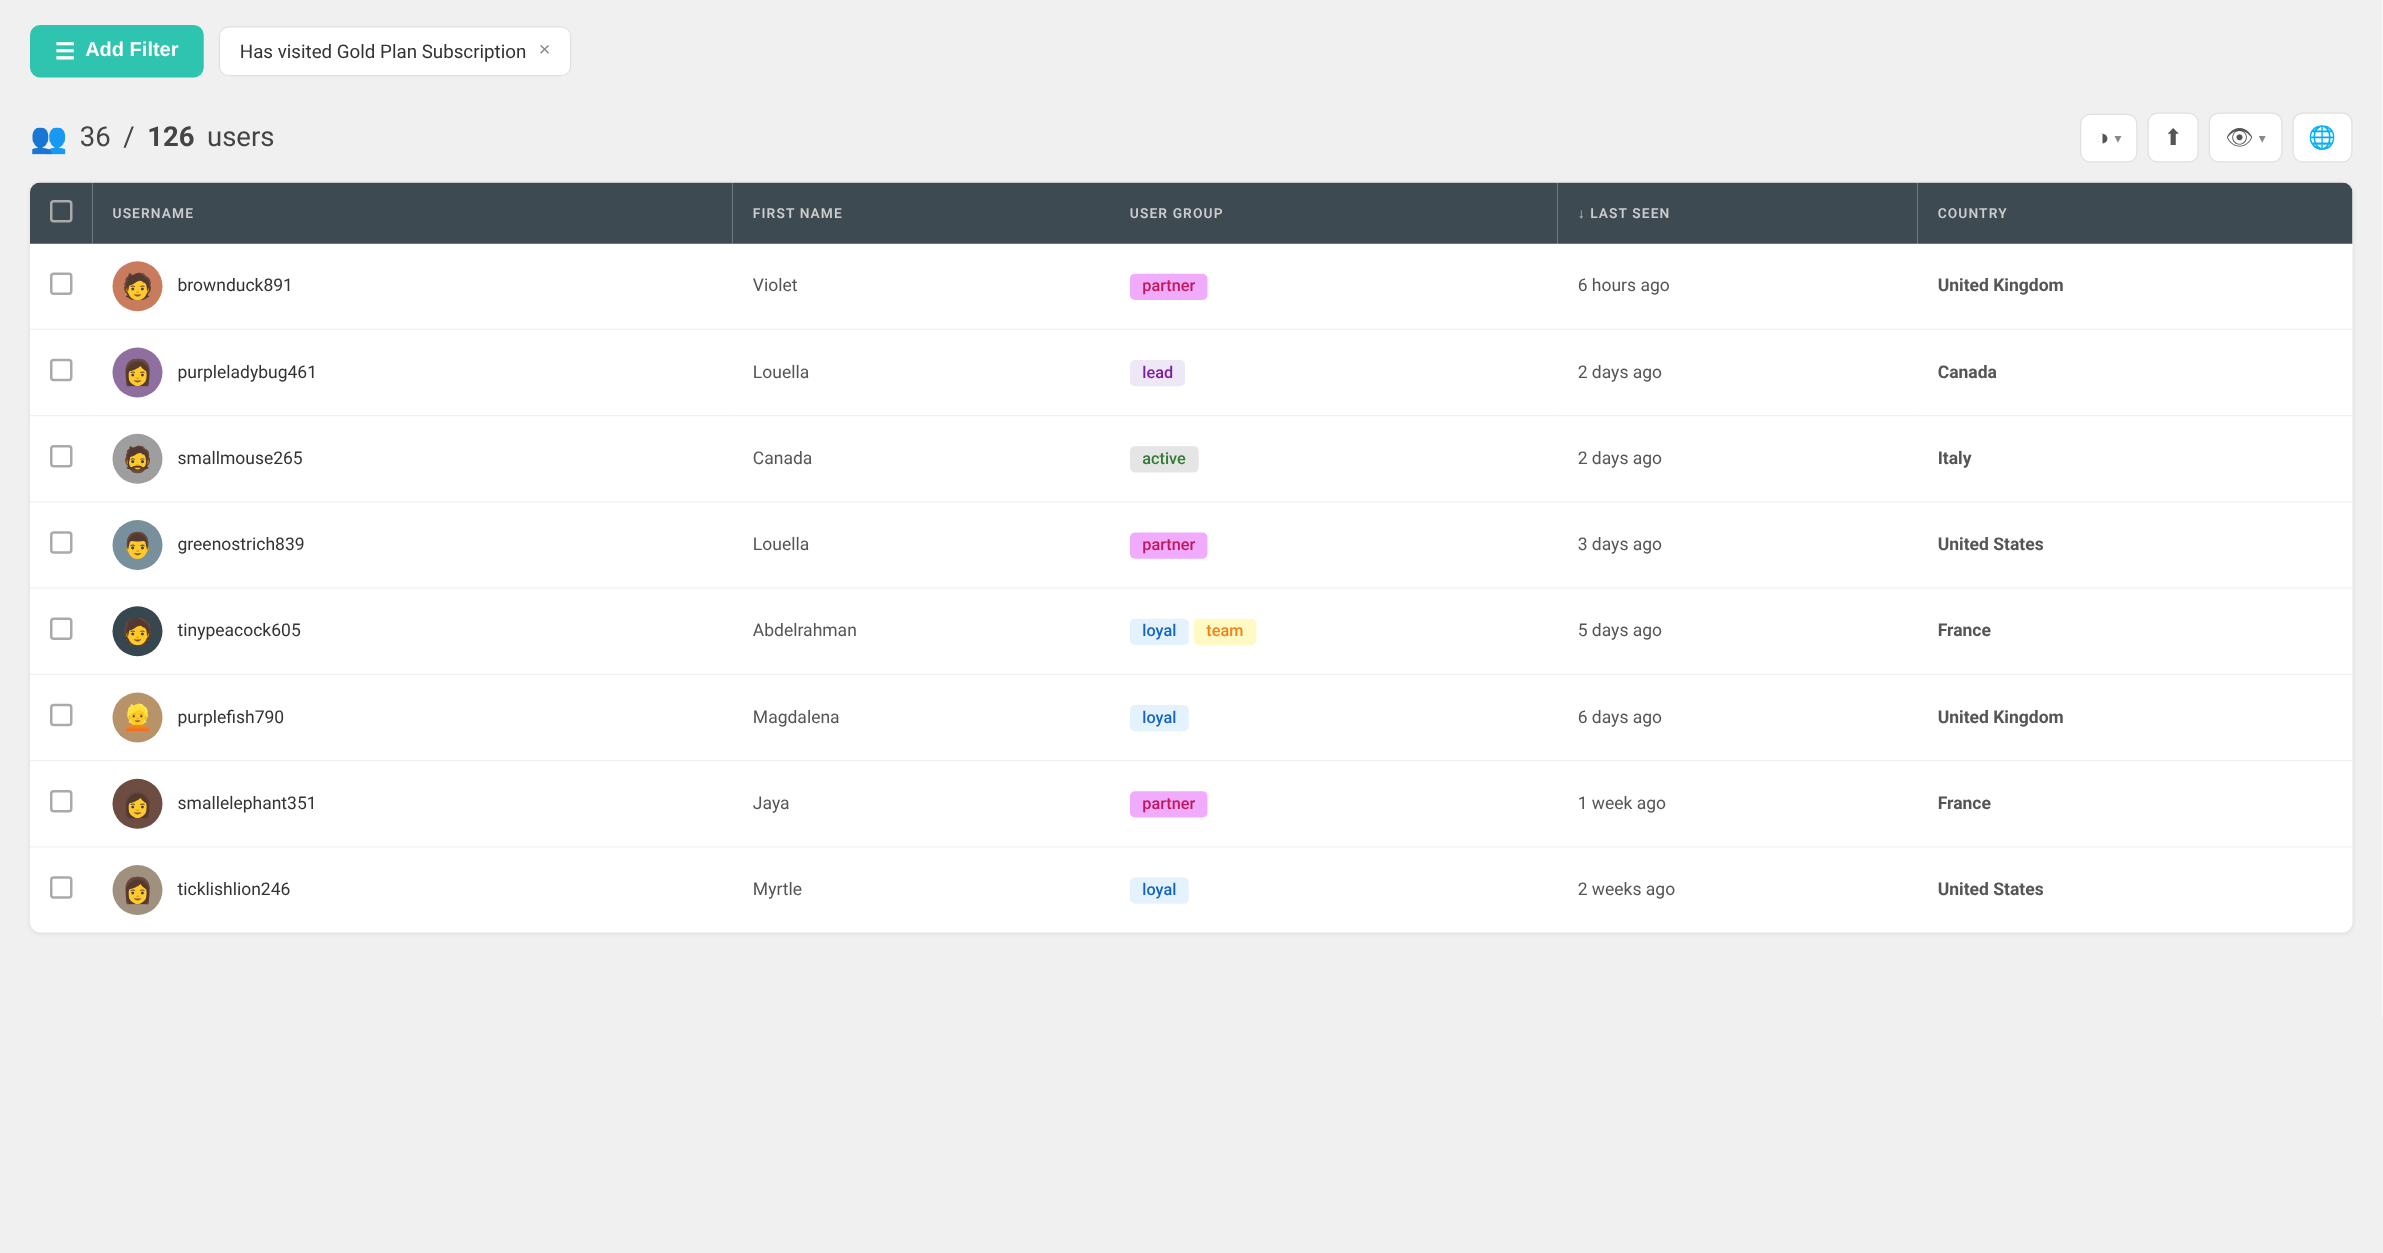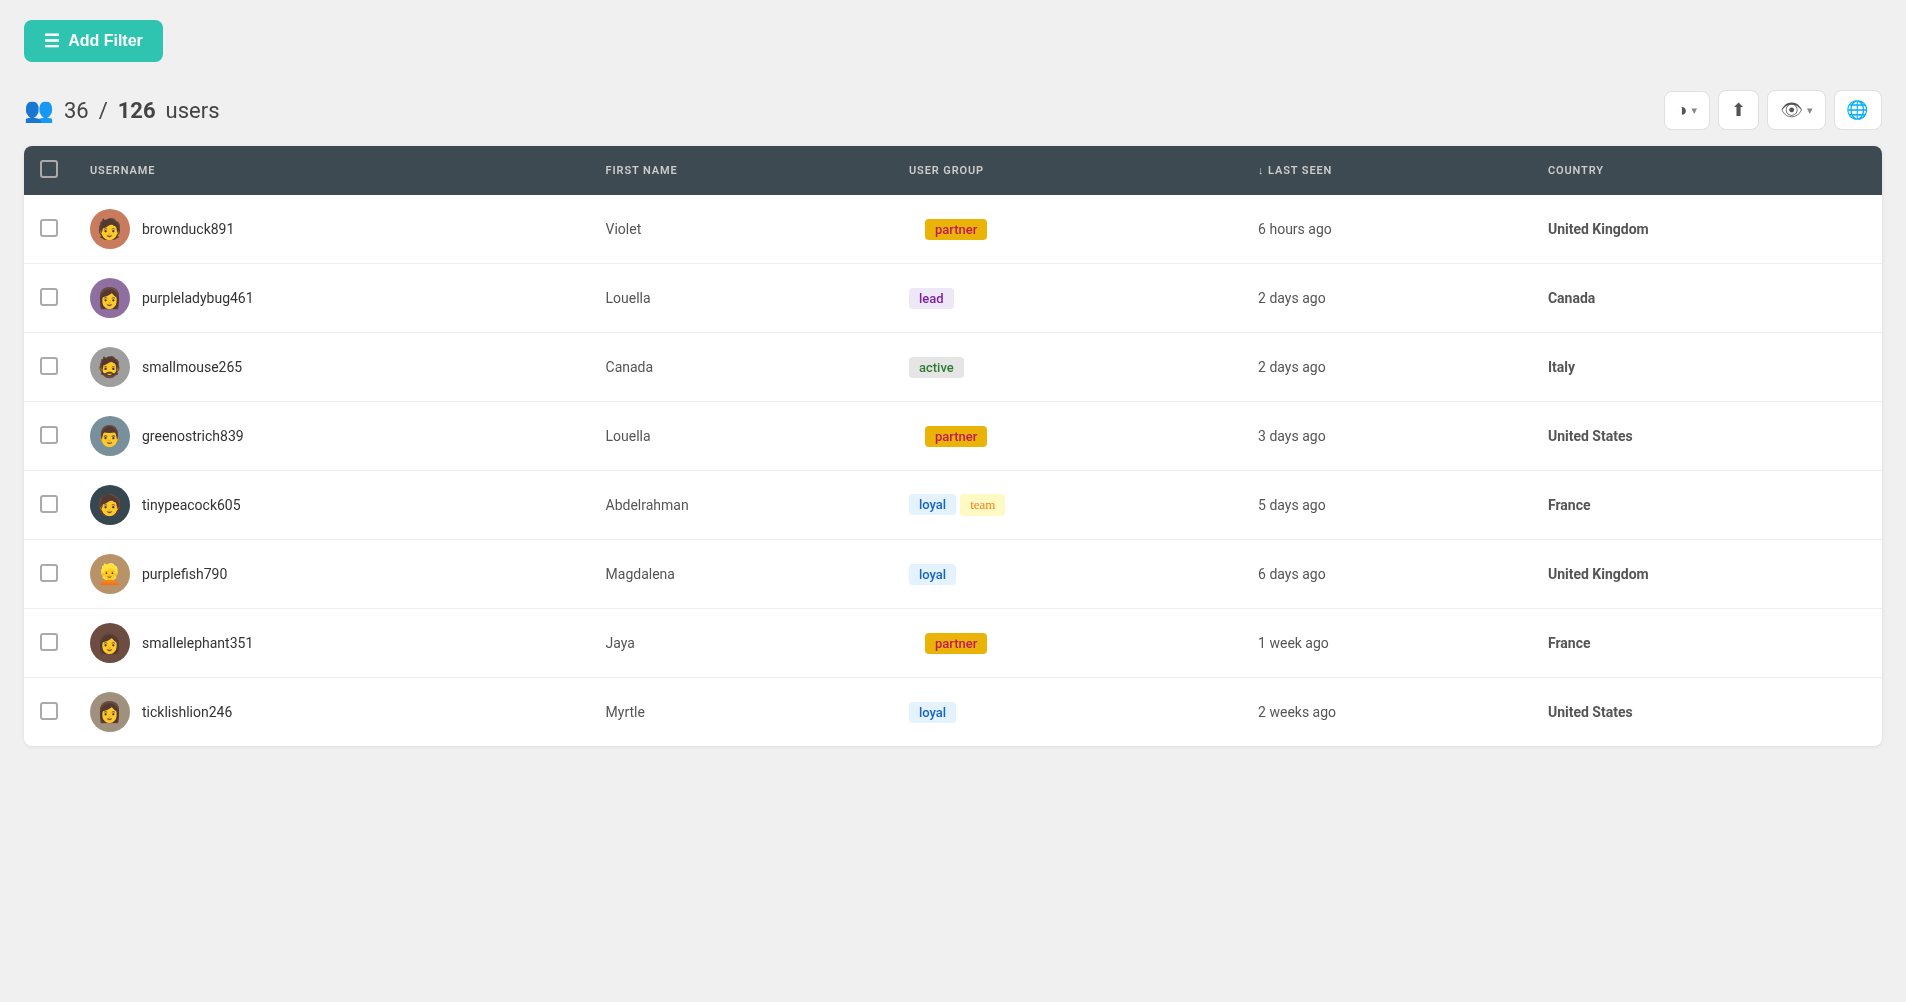--- a/index.html
+++ b/index.html
@@ -168,25 +168,25 @@
       color: #555;
     }
     .badge {
       display: inline-block;
       padding: 3px 10px;
       border-radius: 4px;
       font-size: 13px;
       font-weight: 500;
       margin-right: 4px;
     }
-    .badge-partner { background: #eab308; color: #c2185b; margin-left: 16px; }
+    .badge-partner { background: #f0abfc; color: #c2185b; }
     .badge-lead { background: #ede7f6; color: #7b1fa2; }
     .badge-active { background: #e5e5e5; color: #2e7d32; }
     .badge-loyal { background: #e3f2fd; color: #1565c0; }
-    .badge-team { background: #fff9c4; color: #f57f17; font-family: Liberation Serif, serif; }
+    .badge-team { background: #fff9c4; color: #f57f17; }
     .lastseen-text { color: #555; font-size: 14px; }
     .country-text { color: #555; font-size: 14px; font-weight: bold; }
     
     .cb {
       width: 18px;
       height: 18px;
       border: 2px solid #aaa;
       border-radius: 3px;
       display: inline-block;
     }
@@ -194,20 +194,24 @@
 </head>
 <body>
 
 <div class="page">
 
   <div class="filter-bar">
     <button class="add-filter-btn">
       <span class="icon">☰</span>
       <span>Add Filter</span>
     </button>
+    <div class="filter-tag">
+      <span>Has visited Gold Plan Subscription</span>
+      <button class="close-btn">×</button>
+    </div>
   </div>
 
   <div class="stats-row">
     <div class="user-count">
       <span class="users-icon">👥</span>
       <span class="count-filtered">36</span>
       <span>/</span>
       <span class="count-total">126</span>
       <span>users</span>
     </div>

